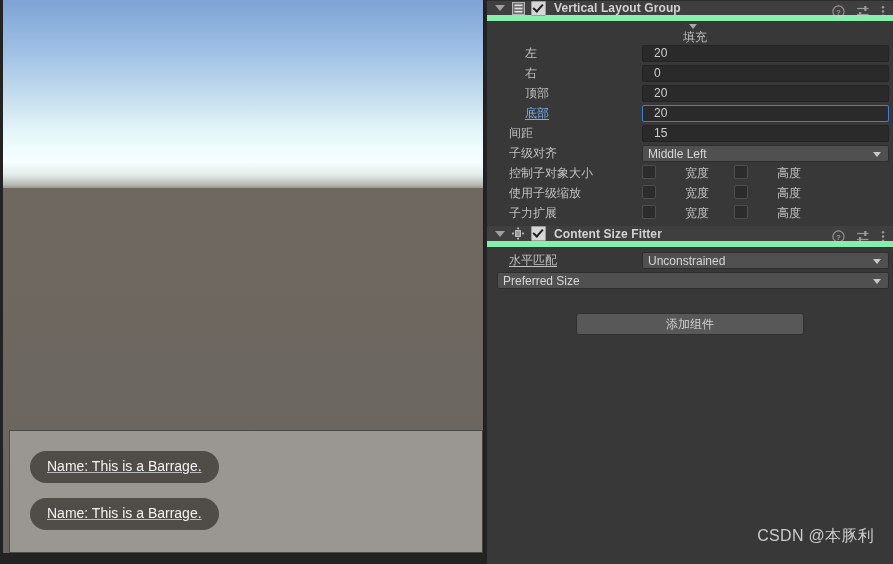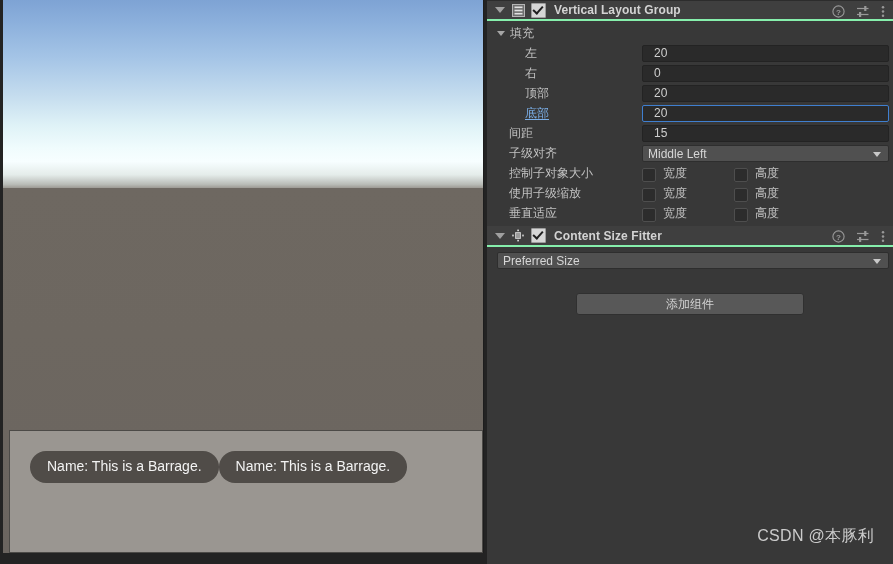--- a/index.html
+++ b/index.html
@@ -69,21 +69,23 @@
     height: 123px;
     background: #9a9691;
     border: 1px solid #4c4a47;
     box-sizing: border-box;
   }
   #barrage-list {
     position: absolute;
     left: 20px;
     top: 20px;
     display: flex;
-    flex-direction: row;
+    flex-direction: column;
+    gap: 15px;
+    text-decoration: underline;
   }
   .barrage-bubble {
     background: #504c48;
     border-radius: 17px;
     padding: 7px 17px 8px 17px;
     color: #f3f3f3;
     font-size: 14px;
     line-height: 17px;
     font-family: "Liberation Sans", "DejaVu Sans", sans-serif;
     white-space: nowrap;
@@ -96,21 +98,21 @@
     left: 487px; top: 0;
     width: 406px;
     height: 564px;
     background: #383838;
   }
 
   .component-header {
     position: relative;
     height: 21px;
     background: #3f3f3f;
-    border-bottom: 2px solid #86efac;
+    border-bottom: 6px solid #86efac;
     display: flex;
     align-items: center;
     padding-left: 8px;
     box-sizing: border-box;
   }
   .component-header.first { border-top: 1px solid #2c2c2c; }
   .comp-title {
     font-weight: bold;
     font-size: 12px;
     color: #d3d3d3;
@@ -163,21 +165,21 @@
 
   .prop-body { padding: 3px 0 3px 0; background: #383838; }
 
   .row {
     height: 20px;
     display: flex;
     align-items: center;
     padding-left: 10px;
     box-sizing: border-box;
   }
-  .group-row { height: 19px; padding-left: 10px; }
+  .group-row { height: 19px; padding-left: 10px; flex-direction: column; }
   .group-tri {
     width: 0; height: 0;
     border-left: 4.5px solid transparent;
     border-right: 4.5px solid transparent;
     border-top: 5.5px solid #a6a6a6;
     margin-right: 5px;
   }
   .group-label { color: #c2c2c2; font-size: 12px; }
 
   .lbl {
@@ -244,23 +246,24 @@
     border-top: 5px solid #c9c9c9;
   }
 
   .checks {
     flex: 1 1 auto;
     display: flex;
     align-items: center;
   }
   .chkwrap {
     display: flex;
-    align-items: flex-end;
+    align-items: flex-start;
     width: 92px;
     flex: 0 0 auto;
+    gap: 22px;
   }
   .chkbox {
     width: 12px; height: 12px;
     background: #2c2c2c;
     border: 1px solid #4e4e4e;
     border-radius: 2px;
     margin-right: 7px;
   }
   .chklabel { color: #c2c2c2; font-size: 12px; }
 
@@ -414,21 +417,21 @@
             <span class="chklabel">宽度</span>
           </span>
           <span class="chkwrap">
             <span class="chkbox"></span>
             <span class="chklabel">高度</span>
           </span>
         </div>
       </div>
 
       <div class="row">
-        <span class="lbl nopad">垂直适应</span>
+        <span class="lbl nopad">子力扩展</span>
         <div class="checks">
           <span class="chkwrap">
             <span class="chkbox"></span>
             <span class="chklabel">宽度</span>
           </span>
           <span class="chkwrap">
             <span class="chkbox"></span>
             <span class="chklabel">高度</span>
           </span>
         </div>
@@ -468,20 +471,27 @@
             <circle cx="2" cy="2.2" r="1.25" fill="#cfcfcf"></circle>
             <circle cx="2" cy="6.5" r="1.25" fill="#cfcfcf"></circle>
             <circle cx="2" cy="10.8" r="1.25" fill="#cfcfcf"></circle>
           </svg>
         </span>
       </div>
     </div>
 
     <div class="prop-body">
       <div class="row">
+        <span class="lbl nopad underlined">水平匹配</span>
+        <div class="dropdown">
+          <span>Unconstrained</span>
+          <span class="dd-arrow"></span>
+        </div>
+      </div>
+      <div class="row">
         <div class="dropdown">
           <span>Preferred Size</span>
           <span class="dd-arrow"></span>
         </div>
       </div>
     </div>
 
     <div id="watermark">CSDN @本豚利</div>
 
     <div id="add-component-wrap">

